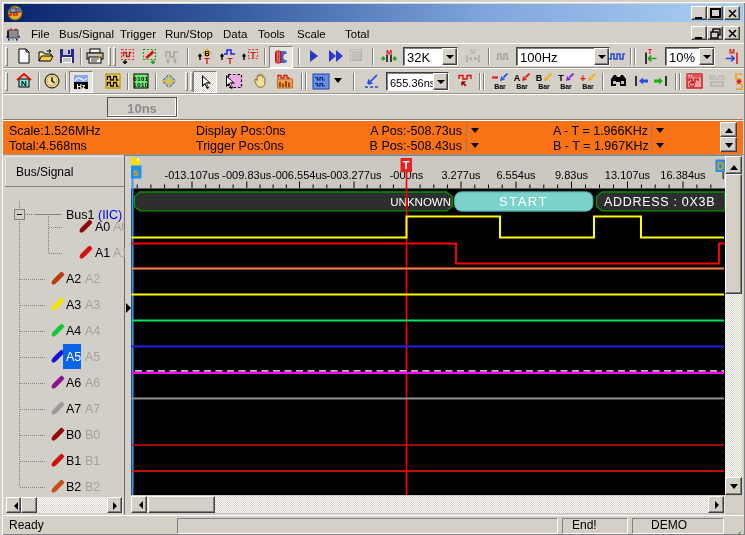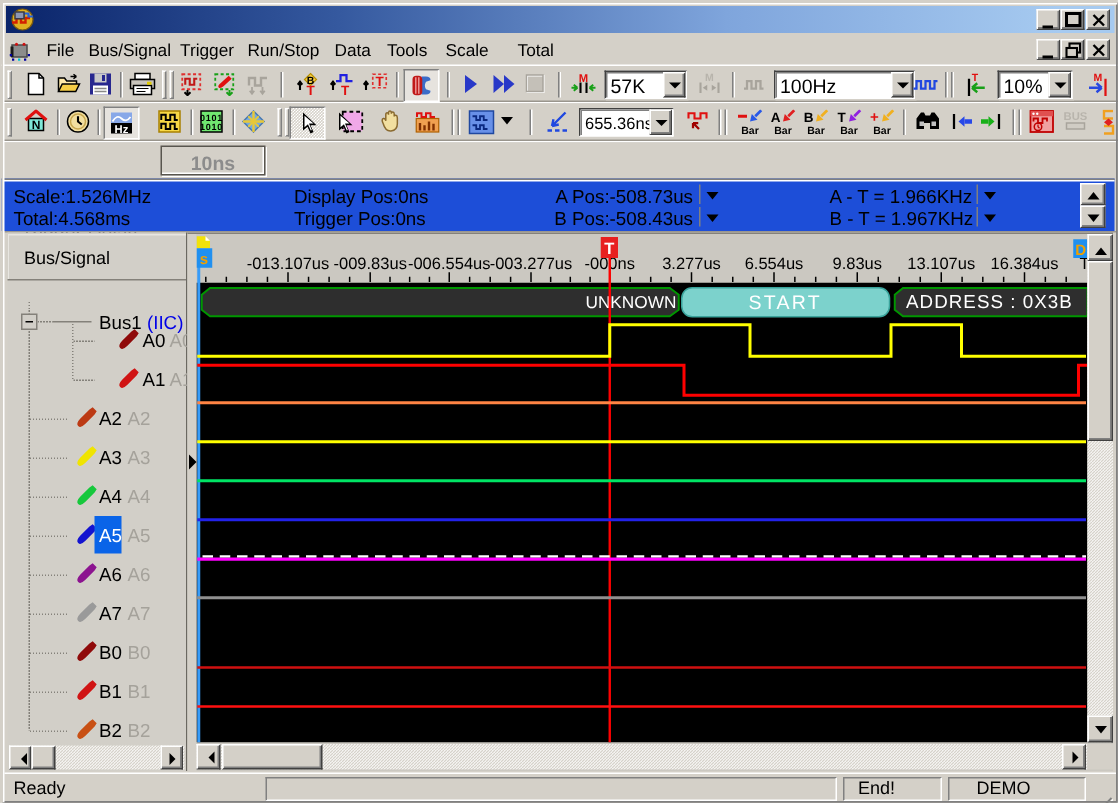--- a/index.html
+++ b/index.html
@@ -33,21 +33,21 @@
   border:1px solid;border-color:#fff #404040 #404040 #fff;box-shadow:inset -1px -1px 0 #808080;}
 .cbtn:after{content:"";position:absolute;left:3px;top:6px;border:4px solid transparent;border-top:4px solid #000;}
 .press{background:#E6E3DE;border:1px solid;border-color:#808080 #fff #fff #808080;}
 
 #trigrow{position:absolute;left:0px;top:94px;width:742px;height:24px;background:#D4D0C8;}
 #trig-label{position:absolute;left:13px;top:5px;font-size:13px;margin-top:48px;}
 #trig-field{position:absolute;left:106px;top:2px;width:70px;height:20px;background:#D4D0C8;
   border:1px solid #58554E;box-shadow:inset -1px -1px 0 #fff, 1px 1px 0 #fff;}
 #trig-field span{position:absolute;left:0;right:0;top:3px;text-align:center;font-size:13px;font-weight:bold;color:#8C8C8C;}
 
-#inforow{position:absolute;left:0px;top:118px;width:742px;height:35px;background:#1d4ed8;
+#inforow{position:absolute;left:0px;top:118px;width:742px;height:35px;background:#f97316;
   border-top:1px solid #808080;box-shadow:inset 0 1px 0 #fff;}
 .inf{position:absolute;font-size:12.5px;color:#000;white-space:nowrap;}
 .dsep{position:absolute;width:1px;background:#808080;}
 .darr{position:absolute;width:0;height:0;border:4px solid transparent;border-top:5px solid #000;}
 .spinbtn{position:absolute;left:719px;width:17px;height:15px;background:#D4D0C8;border:1px solid;border-color:#fff #404040 #404040 #fff;box-shadow:inset -1px -1px 0 #808080;}
 
 #leftpanel{position:absolute;left:4px;top:154px;width:120px;height:359px;background:#D2CFC8;border-right:1px solid #6B6861;}
 #lp-header{position:absolute;left:0;top:1px;width:119px;height:31px;border-bottom:1px solid #84817A;
   box-shadow:inset 1px 1px 0 #E8E6E1;}
 #lp-header span{position:absolute;left:11px;top:9px;font-size:12px;}
@@ -242,21 +242,21 @@
     <div class="tsep" style="left:371px"></div>
     <div class="ic" style="left:379px;top:4px">
         <svg width="18" height="16">
           <text x="9" y="6.5" font-size="7.5" font-weight="bold" text-anchor="middle" fill="#E01010">M</text>
           <path d="M7 7 v7 M11 7 v7" stroke="#000" stroke-width="1.4"></path>
           <path d="M1 10.5 h4 M5 10.5 l-2.5 -2 M5 10.5 l-2.5 2" stroke="#18A018" stroke-width="1.3" fill="none"></path>
           <path d="M17 10.5 h-4 M13 10.5 l2.5 -2 M13 10.5 l2.5 2" stroke="#18A018" stroke-width="1.3" fill="none"></path>
         </svg>
       </div>
     <div class="combo" style="left:402px;top:3px;width:55px">
-        <span class="ctext">57K</span>
+        <span class="ctext">32K</span>
         <div class="cbtn"></div>
       </div>
     <div class="ic" style="left:463px;top:4px">
         <svg width="18" height="16">
           <text x="9" y="6" font-size="7" font-weight="bold" text-anchor="middle" fill="#B8B4AC">M</text>
           <path d="M3 7 v7 M15 7 v7" stroke="#A8A49C" stroke-width="1.4"></path>
           <path d="M4.5 10.5 l3 -2 v4 Z M13.5 10.5 l-3 -2 v4 Z" fill="#A8A49C"></path>
         </svg>
       </div>
     <div class="tsep" style="left:487px"></div>

